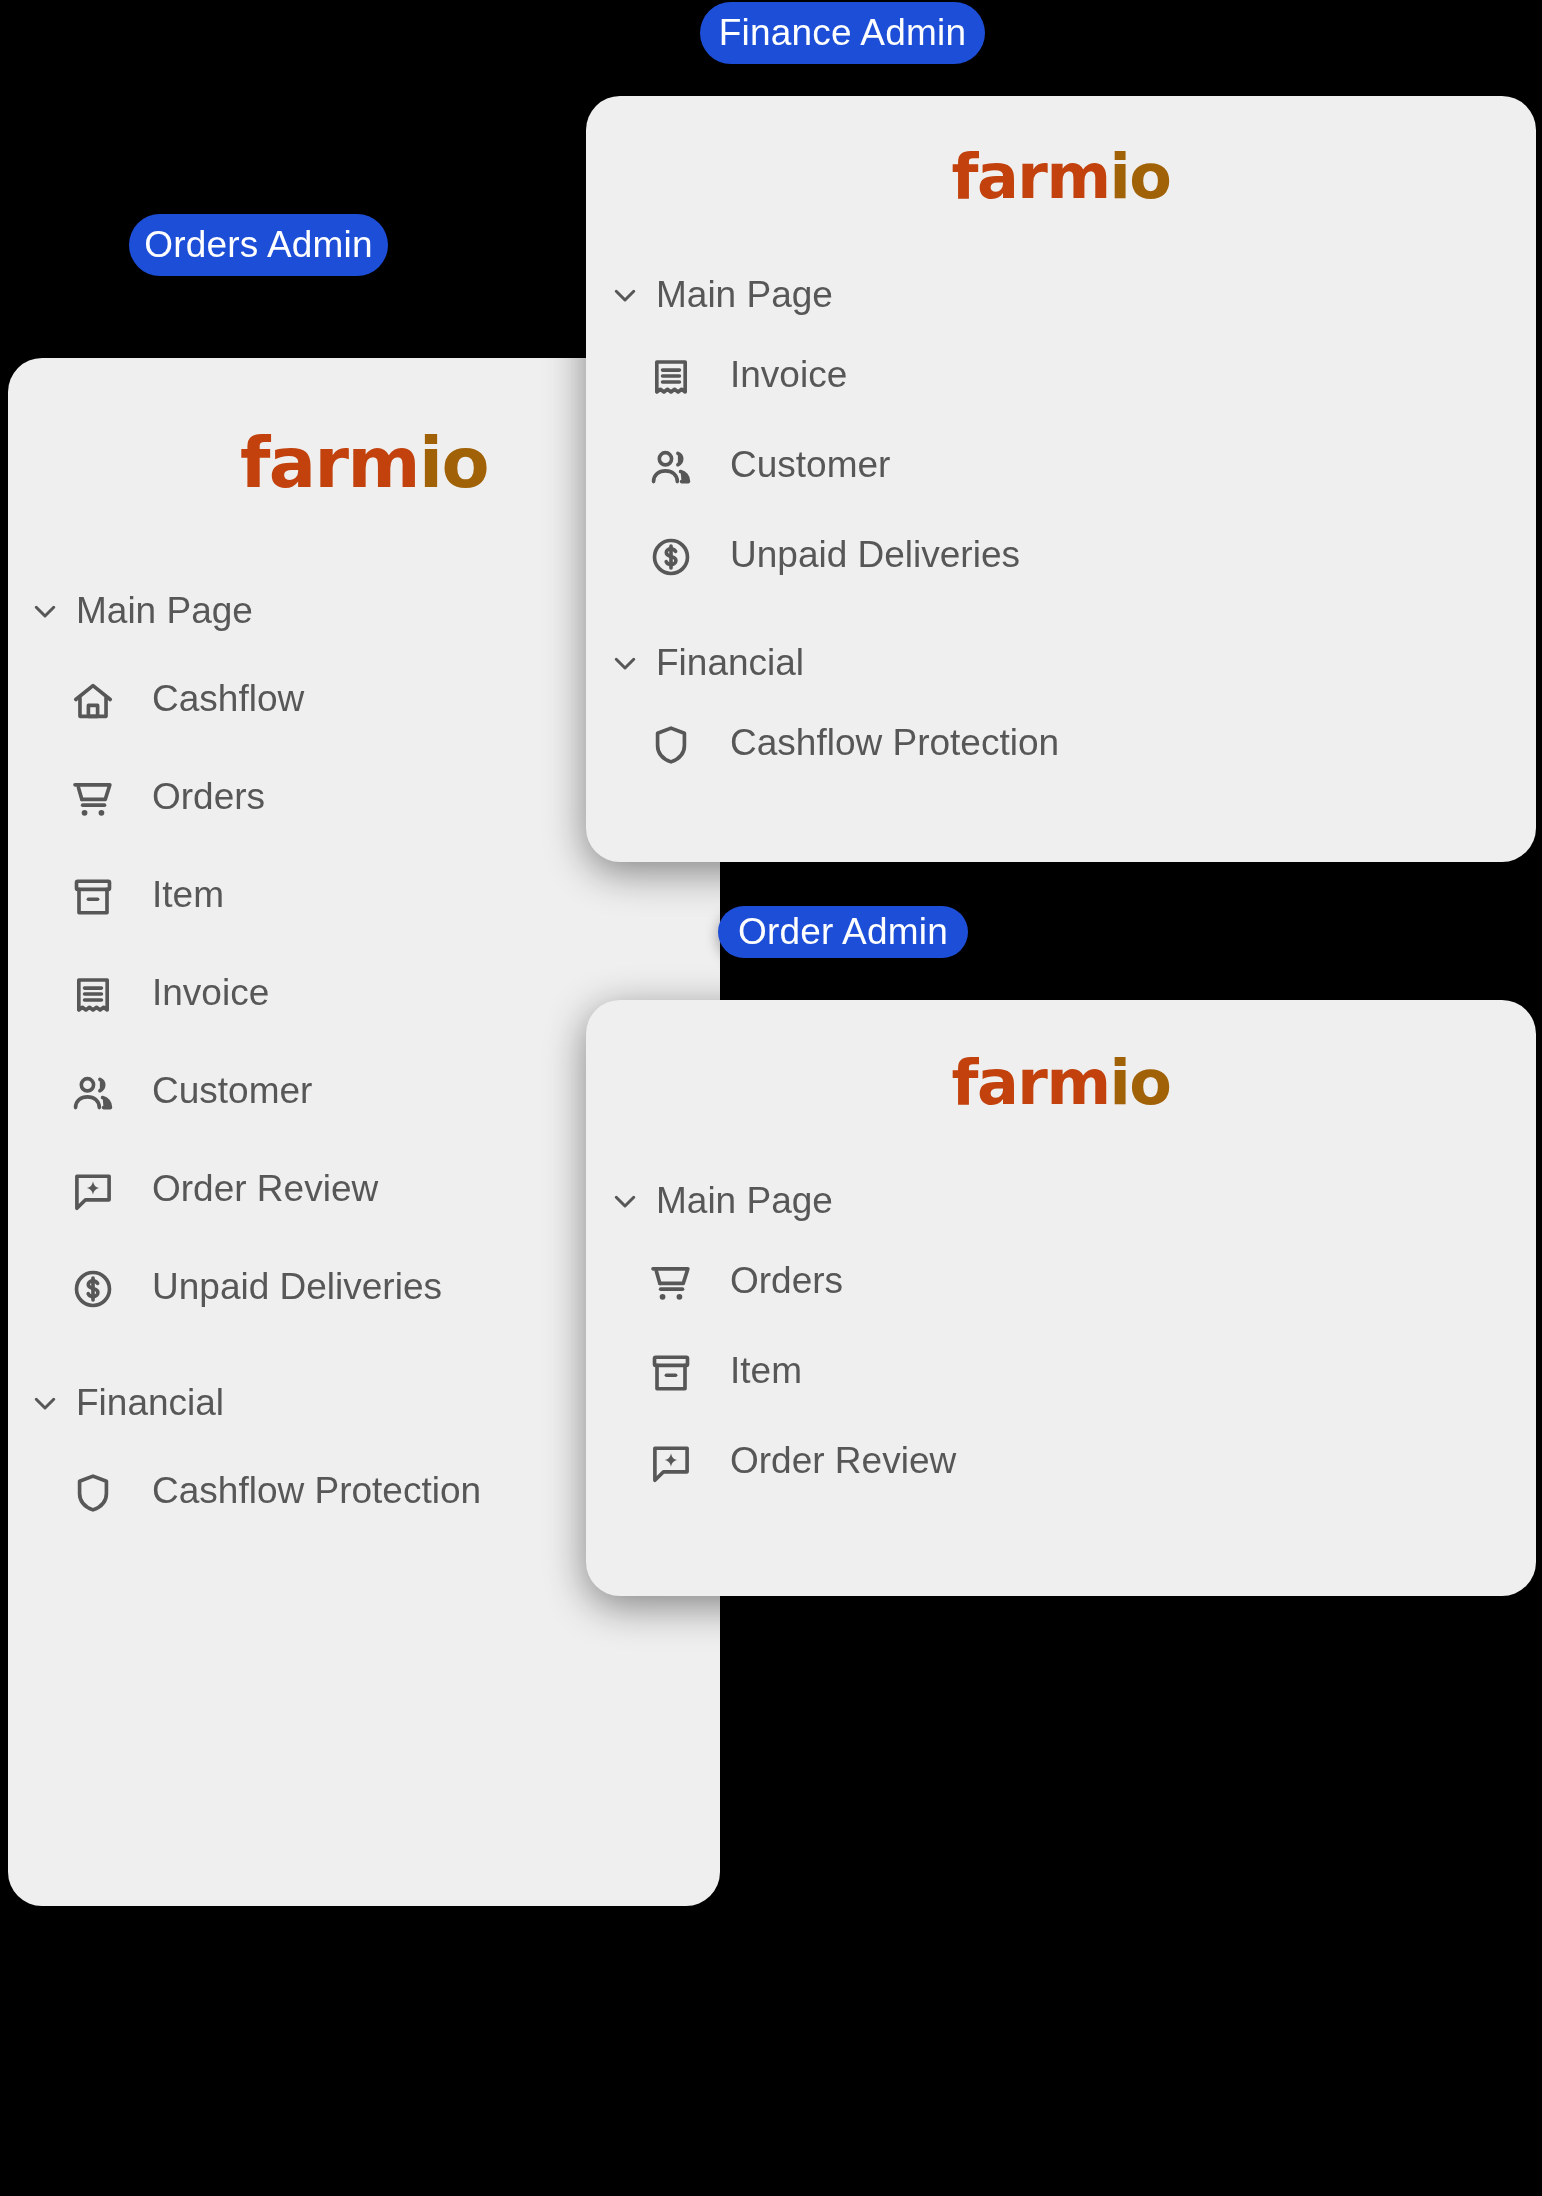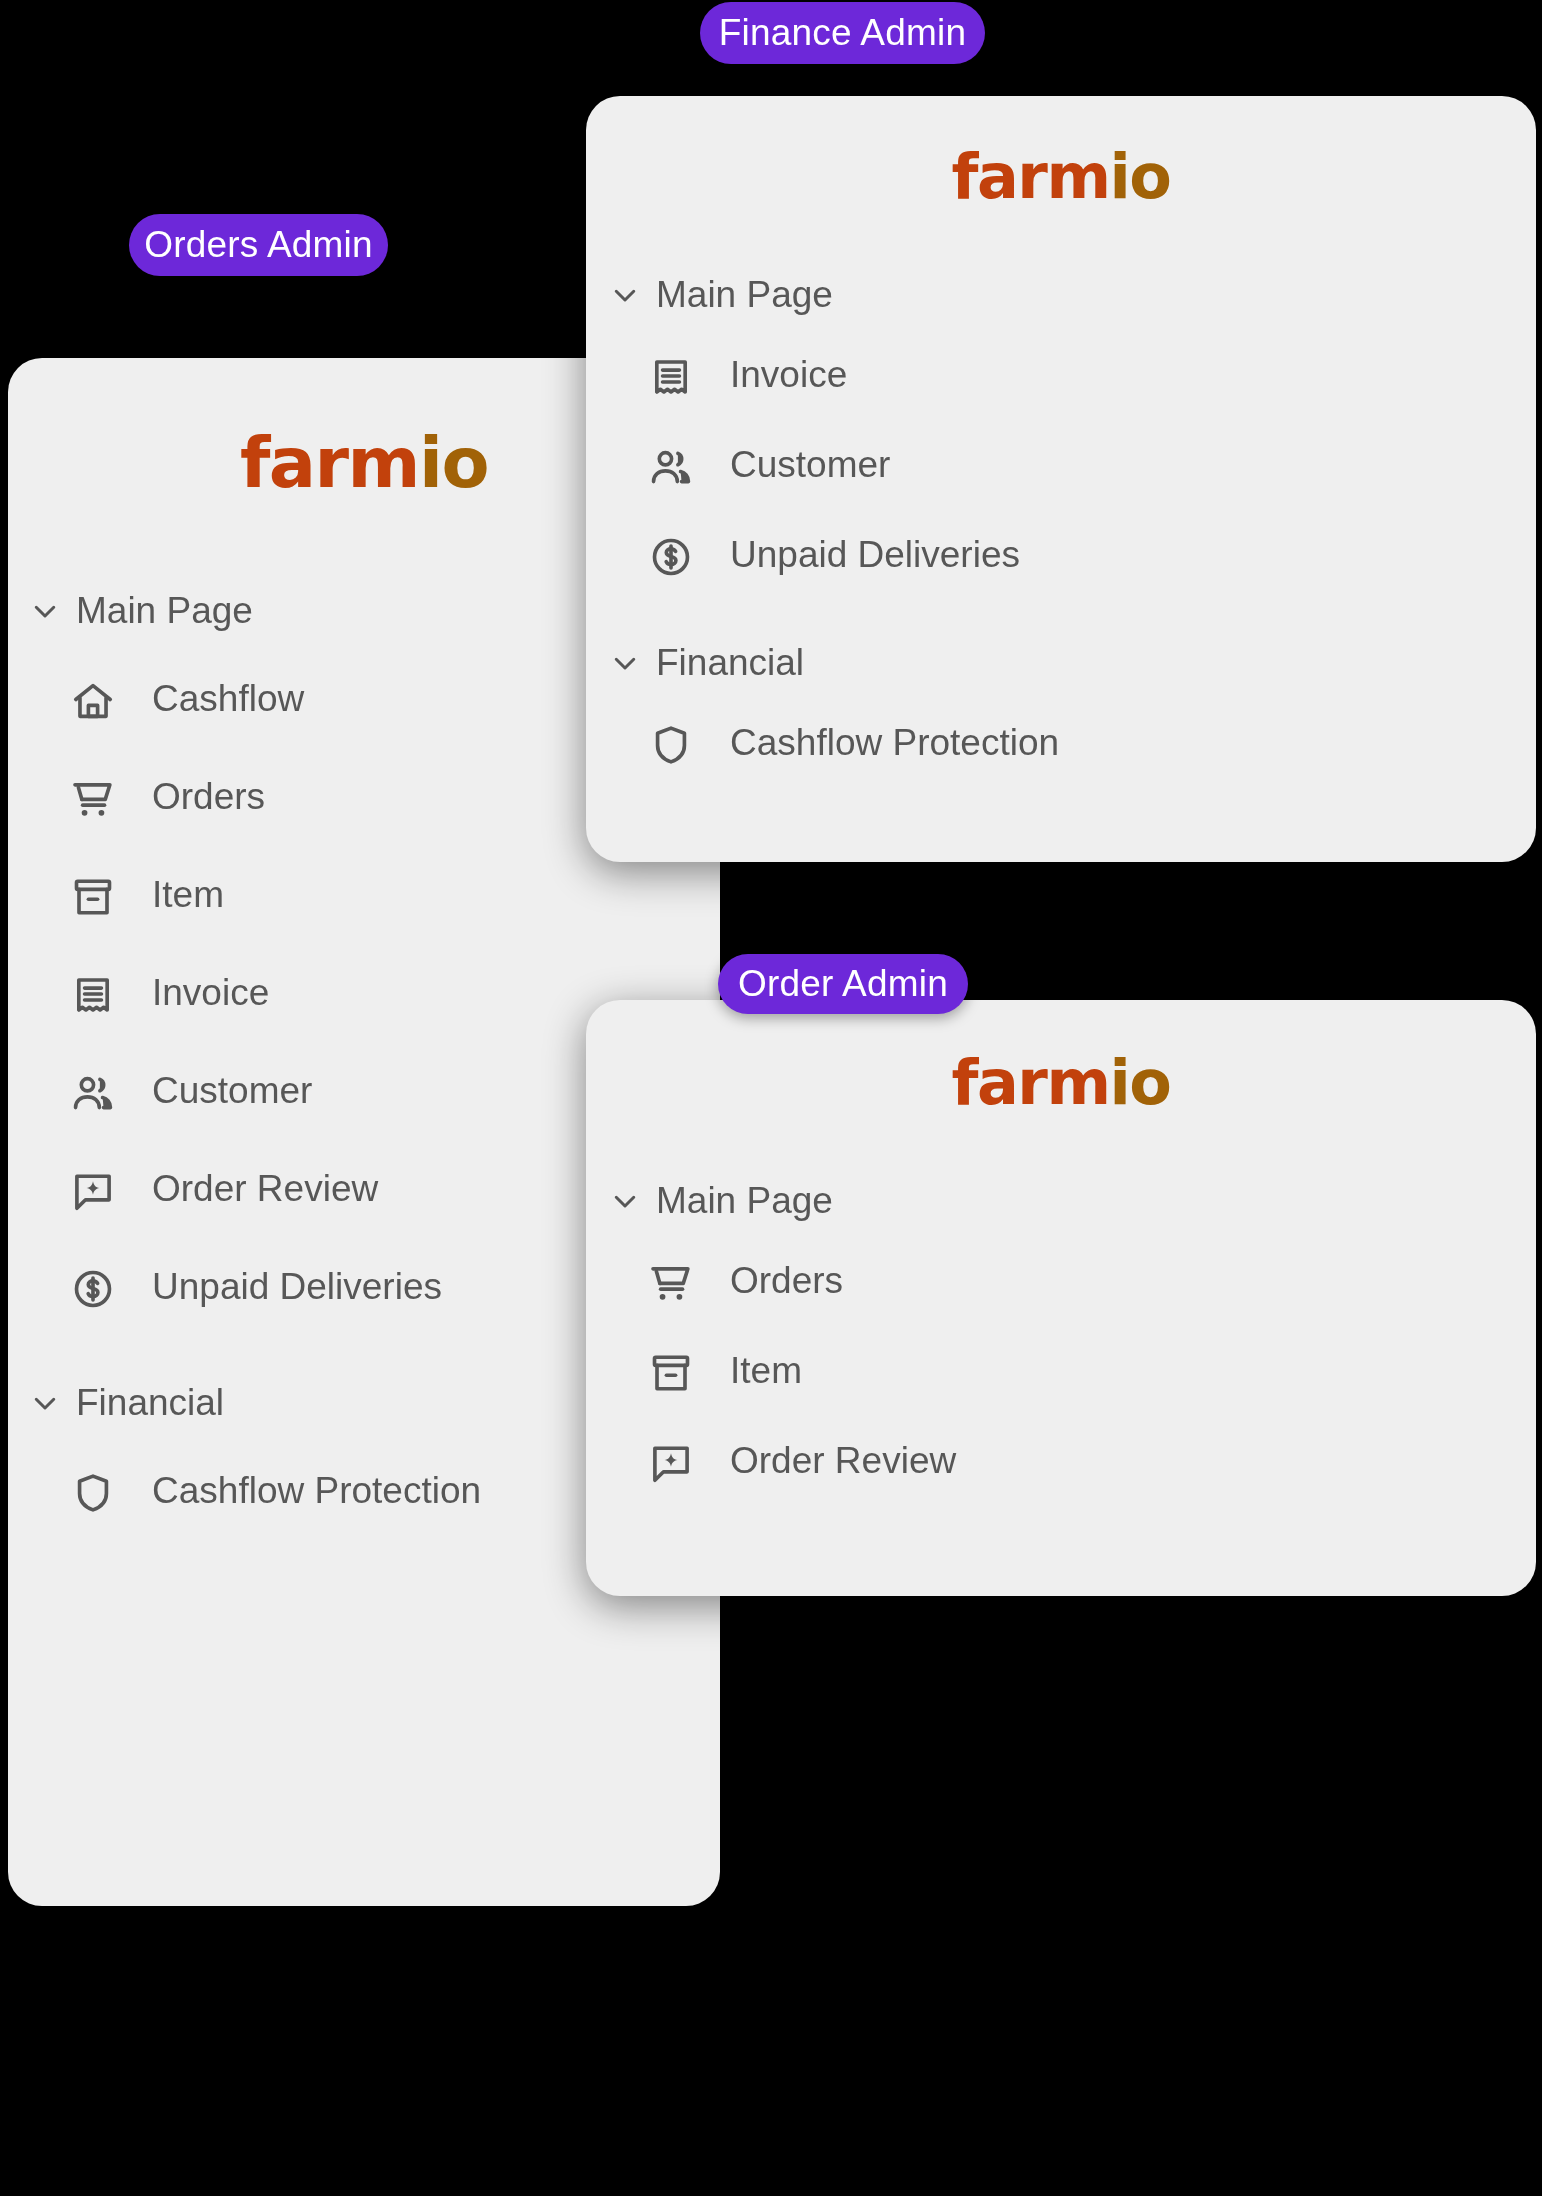--- a/index.html
+++ b/index.html
@@ -10,21 +10,21 @@
     font-family:"Liberation Sans", sans-serif;
     position:relative;
     overflow:hidden;
     -webkit-font-smoothing:antialiased;
   }
   .stage{position:absolute;inset:0;}
 
   
   .badge{
     position:absolute;
-    background:#6d28d9;
+    background:#1d4ed8;
     color:#FFFFFF;
     border-radius:999px;
     display:flex;align-items:center;justify-content:center;
     font-size:37px;
     font-weight:400;
     letter-spacing:.2px;
     box-shadow:0 4px 14px rgba(0,0,0,.35);
     z-index:5;
     white-space:nowrap;
   }
@@ -108,21 +108,21 @@
   #panel-finance{left:586px;top:96px;width:950px;height:766px;}
   #panel-finance .logo{margin-top:50px;}
   #panel-finance .logo-text{font-size:62px;}
   #panel-finance .nav{margin-top:66px;padding-left:24px;}
   #panel-finance .item{margin-left:38px;}
   #panel-finance .sp1{height:38px;}
   #panel-finance .sp2{height:44px;}
   #panel-finance .sp3{height:46px;}
 
   
-  #badge-order{left:718px;top:906px;width:250px;height:60px;margin-top:48px;}
+  #badge-order{left:718px;top:906px;width:250px;height:52px;}
   #panel-order{left:586px;top:1000px;width:950px;height:596px;}
   #panel-order .logo{margin-top:52px;}
   #panel-order .logo-text{font-size:62px;}
   #panel-order .nav{margin-top:66px;padding-left:24px;}
   #panel-order .item{margin-left:38px;}
   #panel-order .sp1{height:38px;}
   #panel-order .sp2{height:44px;}
 </style>
 </head>
 <body>

